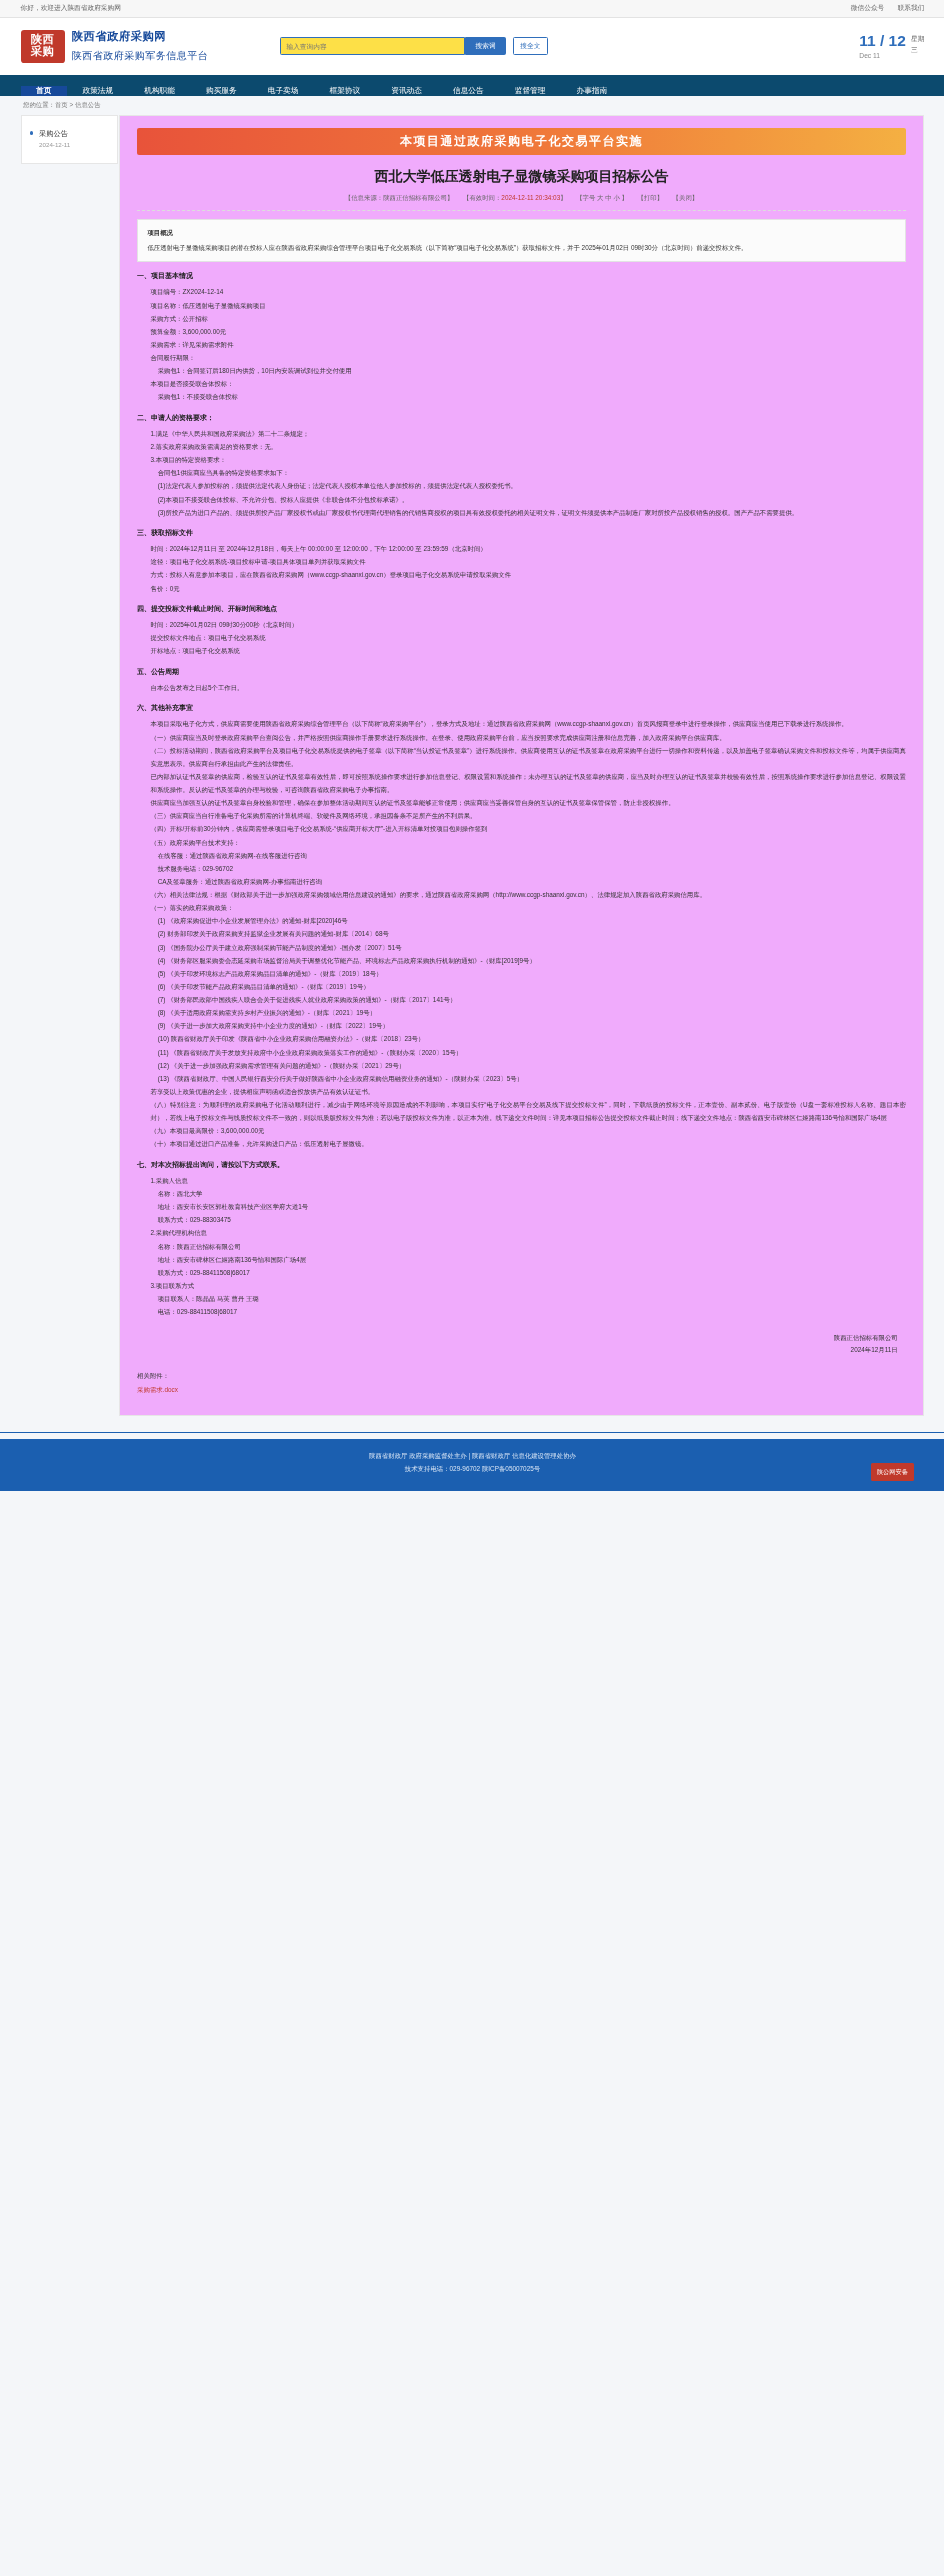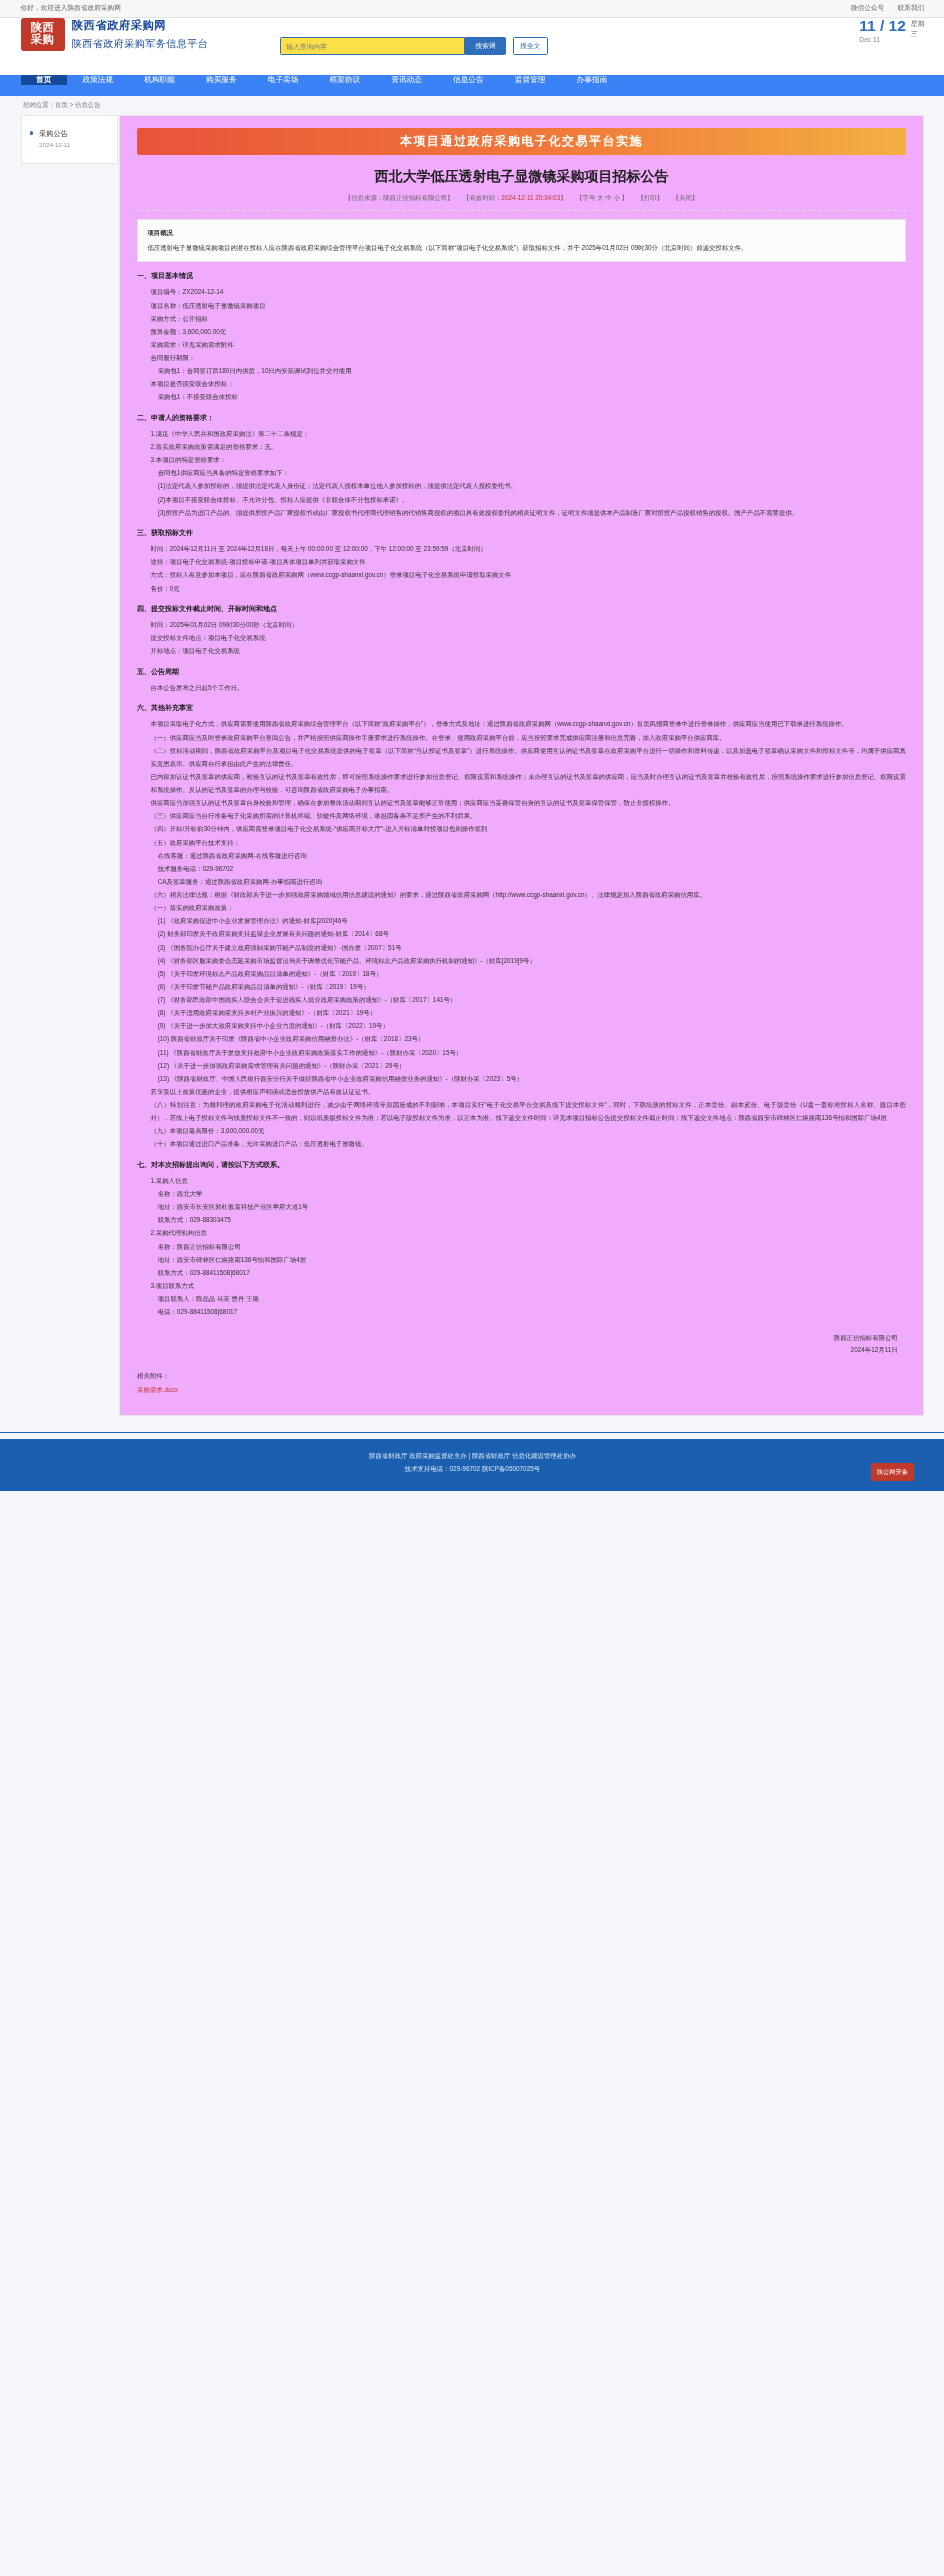--- a/index.html
+++ b/index.html
@@ -20,20 +20,21 @@
     padding:0 20.6px;
     font-size:6.7px;
     color:#666;
   }
   .topbar .right { margin-left:auto; display:flex; gap:13.4px; align-items:center; }
   .topbar .right span { color:#666; }
   .header {
     background:#ffffff;
     height:57px;
     display:flex;
+    align-items:center;
     padding:0 20.6px;
     position:relative;
   }
   .logo-badge {
     width:44px; height:33px;
     background:#c0392b;
     border-radius:3.1px;
     color:#fff;
     display:flex; align-items:center; justify-content:center;
     font-size:11.3px; font-weight:bold;
@@ -81,24 +82,24 @@
   .date-box {
     margin-left:auto;
     display:flex;
     align-items:flex-start;
     gap:5.2px;
   }
   .date-main { font-size:15.5px; color:#2f6ebb; font-weight:bold; line-height:1; }
   .date-sub { font-size:6.7px; color:#888; margin-top:3.1px; }
   .date-right { font-size:6.7px; color:#555; line-height:1.6; padding-top:1px;}
   .nav {
-    background:#3b82f6;
+    background:#0c4a6e;
     height:21.6px;
     display:flex;
-    align-items:flex-start;
+    align-items:flex-end;
     padding:0 20.6px;
   }
   .nav-item {
     color:#fff;
     font-size:7.7px;
     display:flex; align-items:center;
     padding:0 15.5px;
     cursor:pointer;
     white-space:nowrap;
   }

